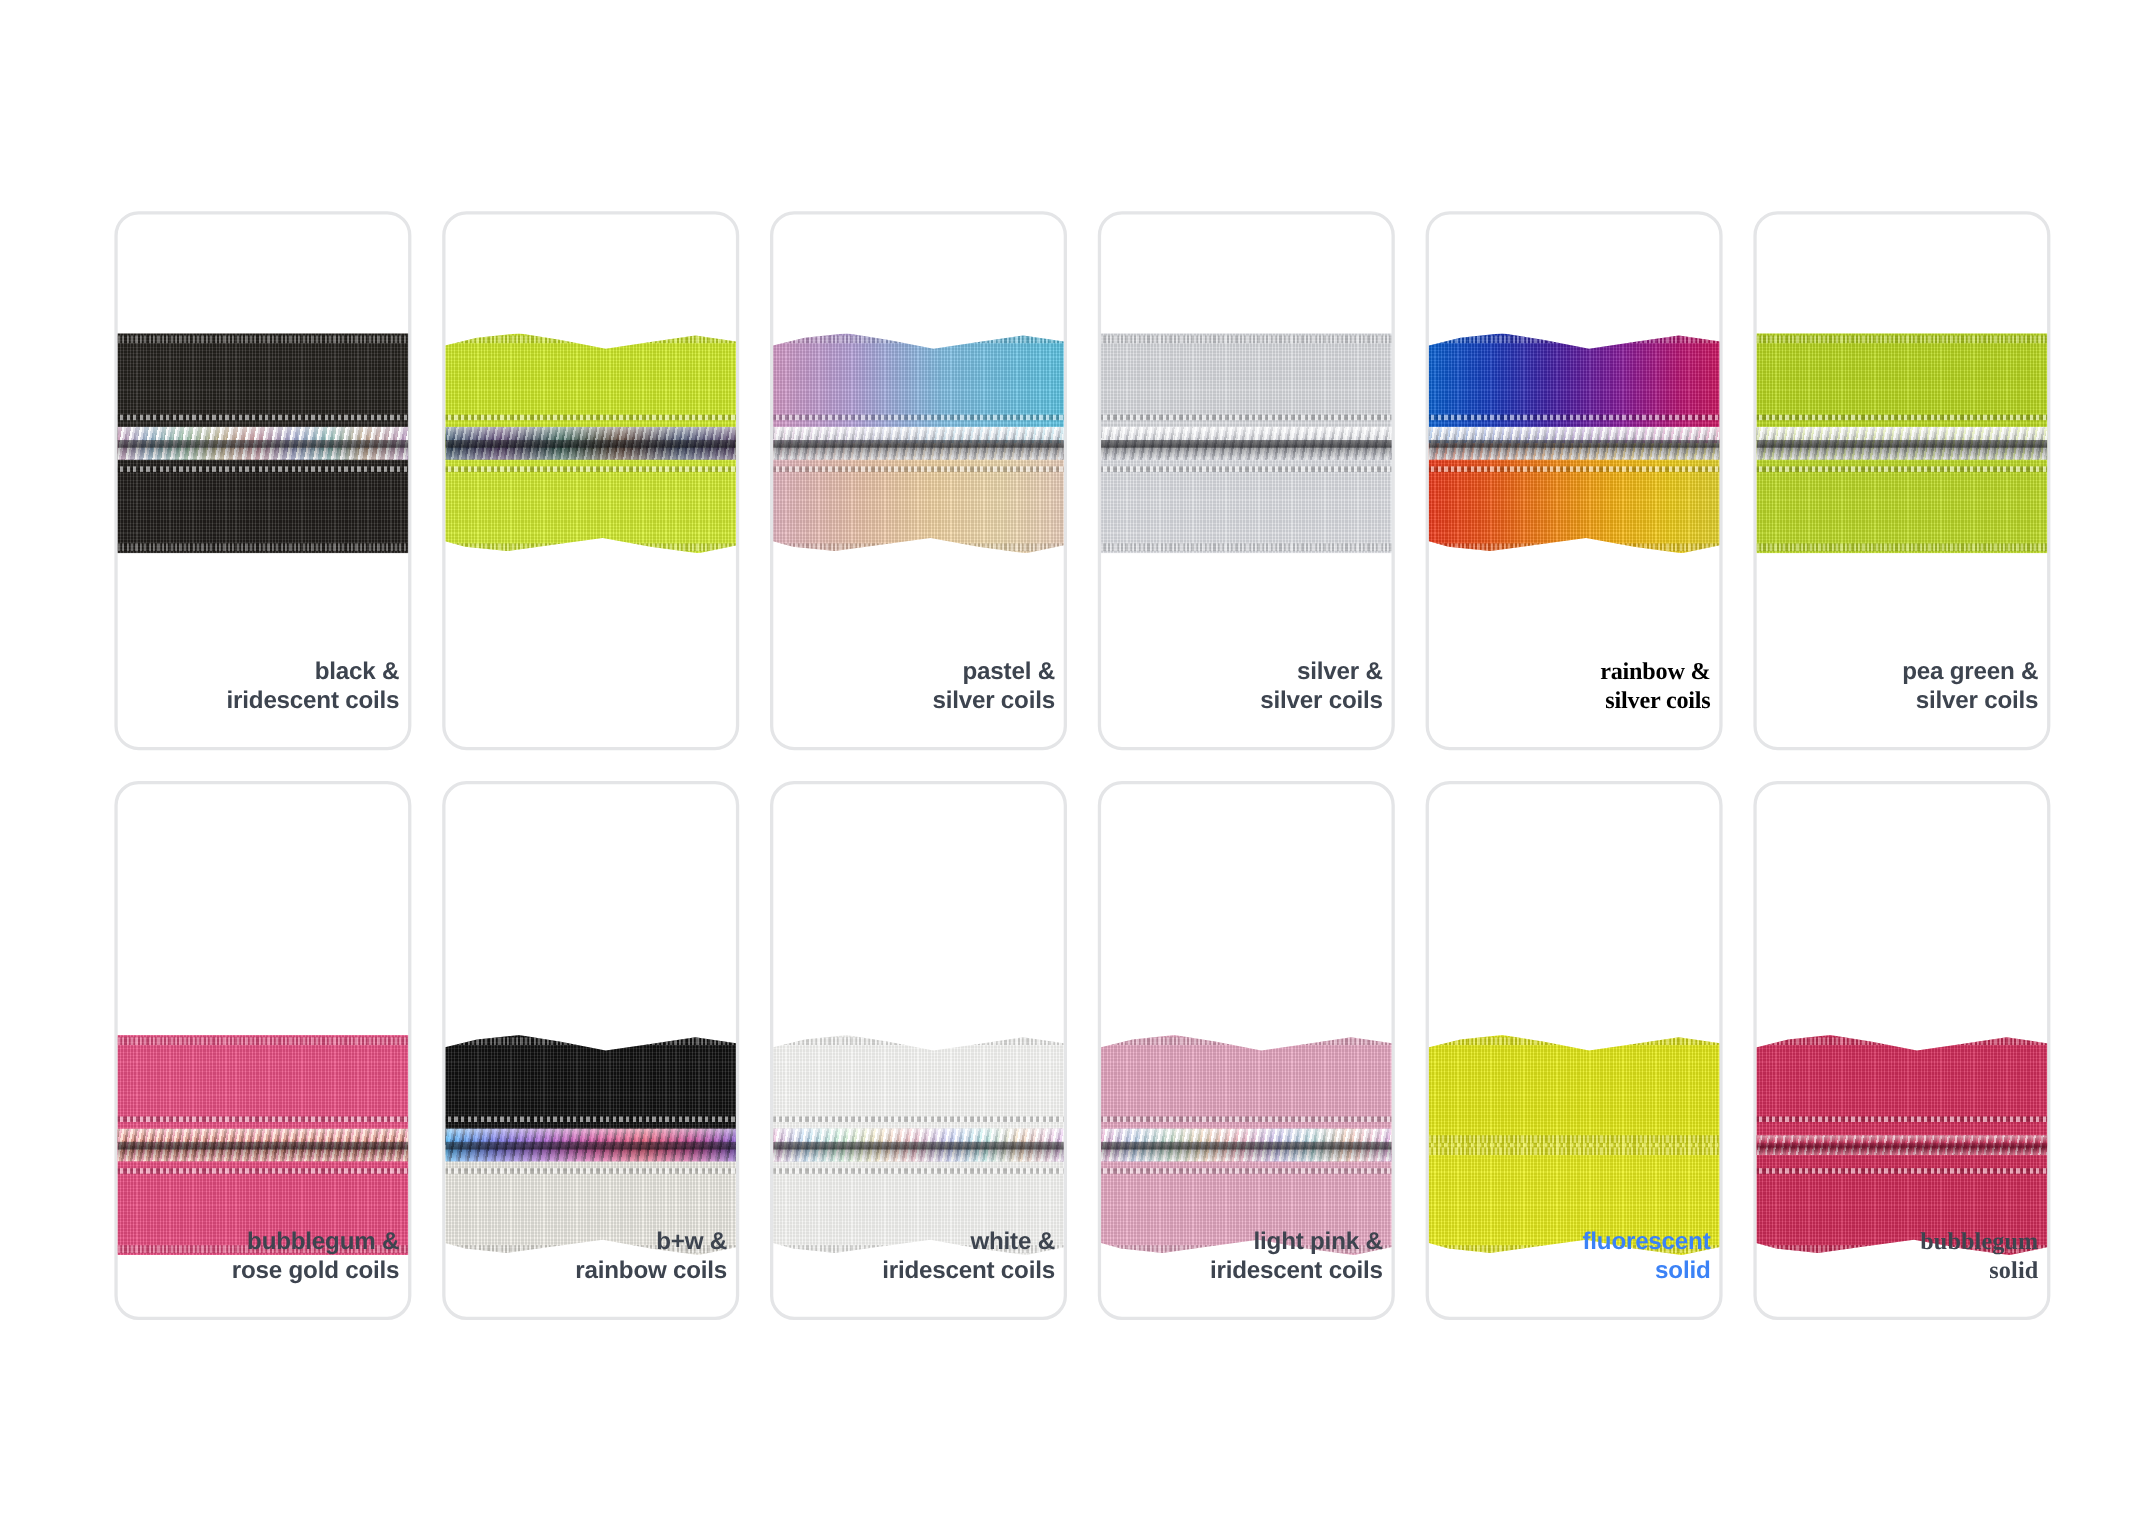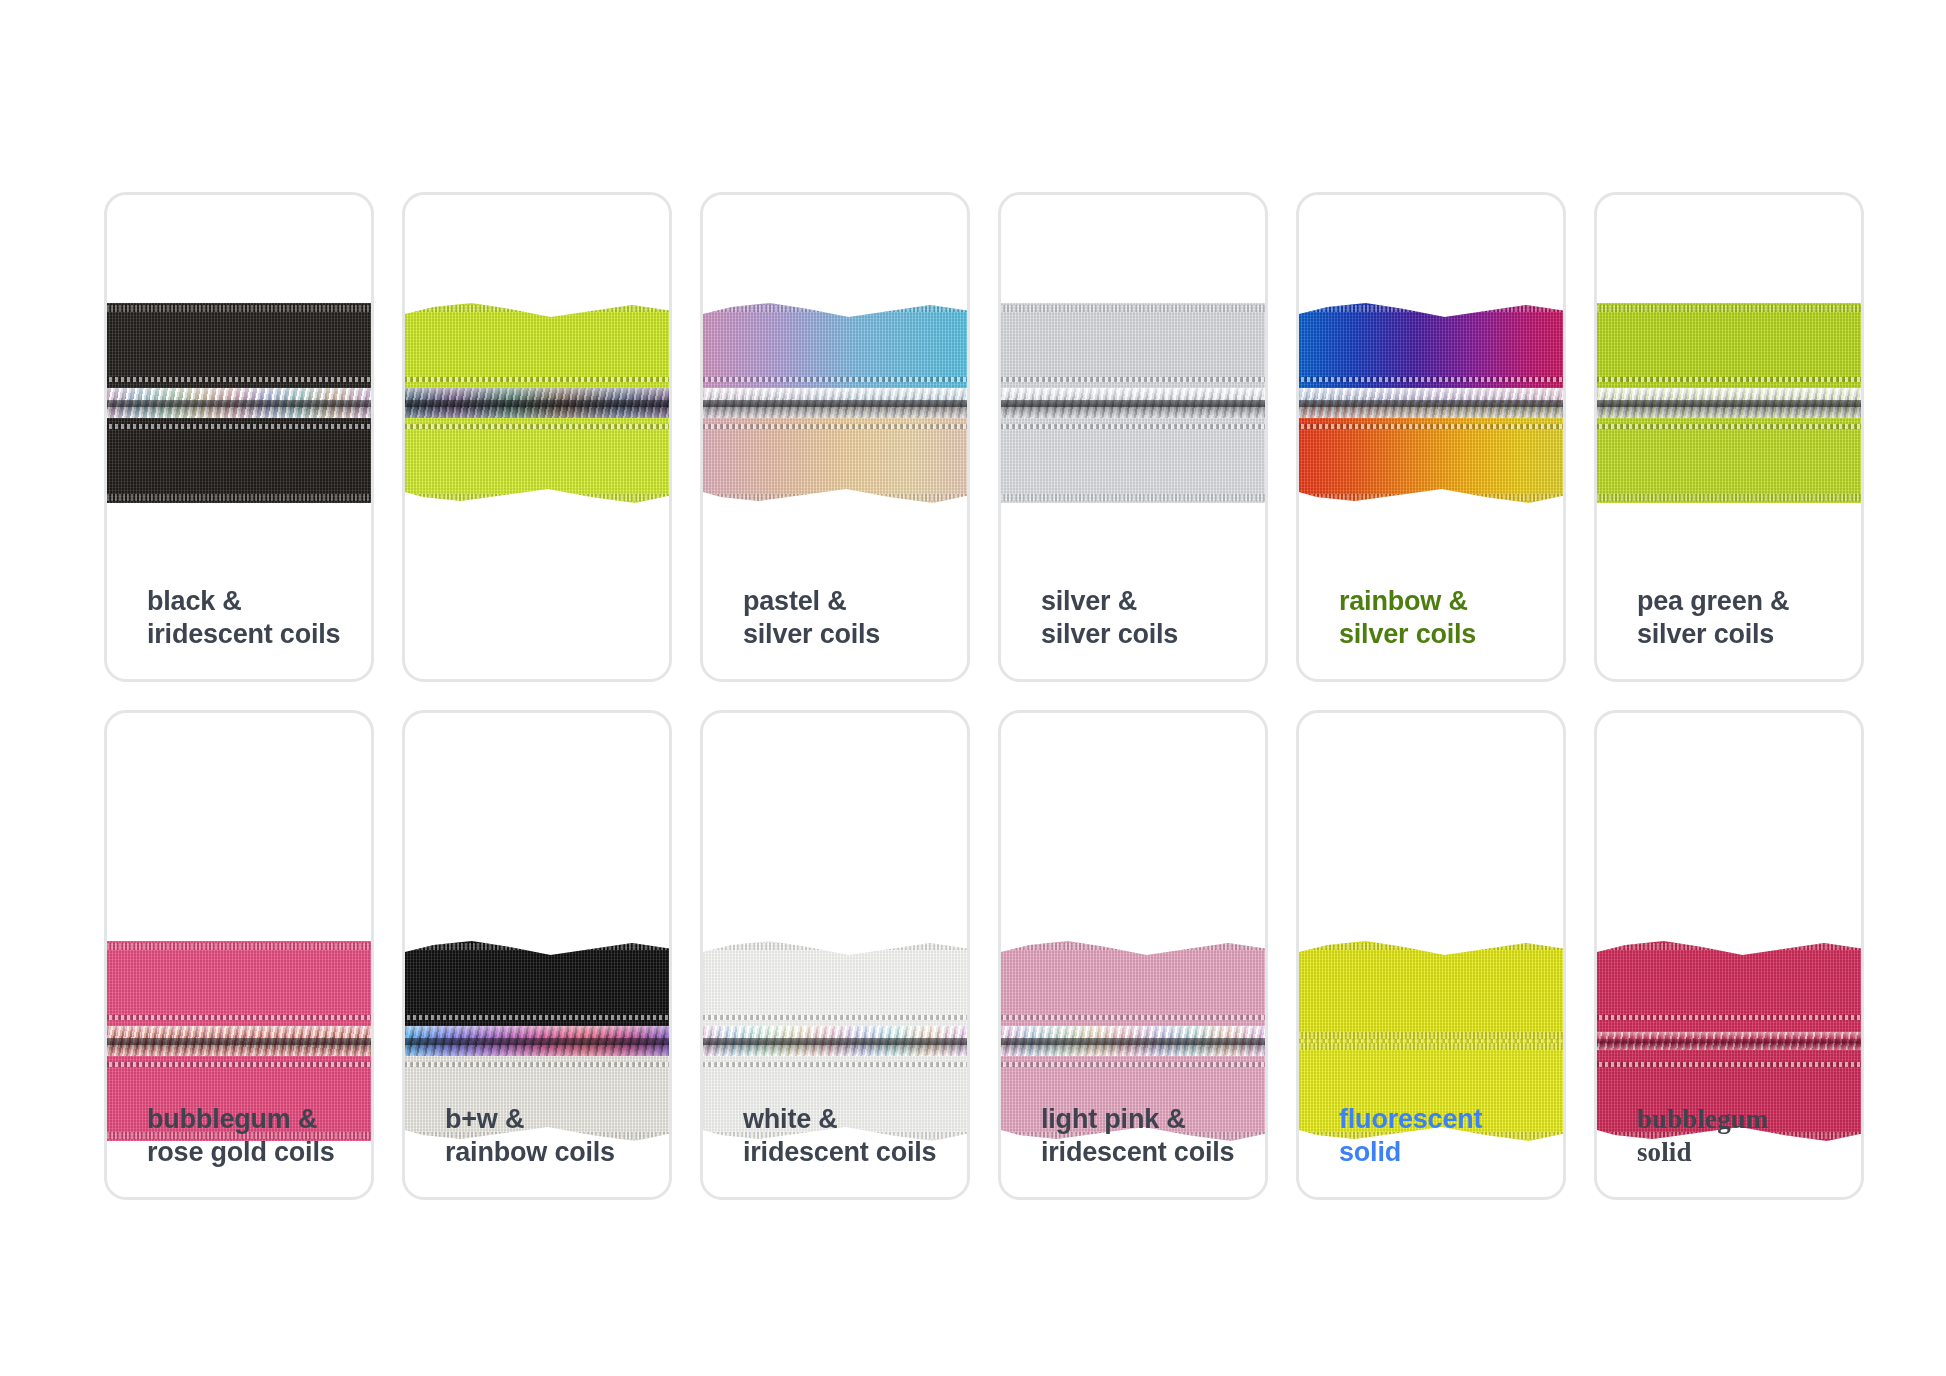--- a/index.html
+++ b/index.html
@@ -164,23 +164,23 @@
     position: absolute; left: 0; width: 100%; height: 5px;
     background: repeating-linear-gradient(90deg,
       rgba(255,255,255,.55) 0 3px, rgba(0,0,0,.22) 3px 6px);
   }
 
   
   .label {
     position: absolute;
     left: 0; right: 0;
     bottom: 28px;
-    text-align: left;
+    text-align: right;
     color: #3d444f;
-    font-size: 27px;
+    font-size: 22px;
     font-weight: bold;
     line-height: 1.22;
     letter-spacing: -0.2px;
     padding: 0 8px;
     white-space: pre-line;
     margin-left: 32px;
   }
   .label.strong { font-weight: bold; letter-spacing: 0.1px; }
 </style>
 </head>
@@ -303,21 +303,21 @@
             <div class="coil silver">
               <div class="coil-teeth"></div>
               <div class="coil-tint"></div>
               <div class="coil-core"></div>
               <div class="coil-sheen"></div>
             </div>
             <div class="stitch" style="top: calc(50% - 26px);"></div>
             <div class="stitch" style="top: calc(50% + 21px);"></div>
           </div>
         </div>
-        <div class="label" style="color: #4d7c0f;"><div>rainbow &amp;</div><div>silver coils</div></div>
+        <div class="label" style="color: #000000; font-family: Liberation Serif, serif;"><div>rainbow &amp;</div><div>silver coils</div></div>
       </div>
       <div class="card row1" style="border-color: rgb(228, 229, 231);">
         <div class="swatch-wrap">
           <div class="swatch">
             <div class="tape top" style="background: rgb(190, 222, 34);">
               <div class="weave"></div>
               <div class="edgeline t"></div>
               <div class="edgeline b"></div>
             </div>
             <div class="tape bot" style="background: rgb(195, 225, 42);">

